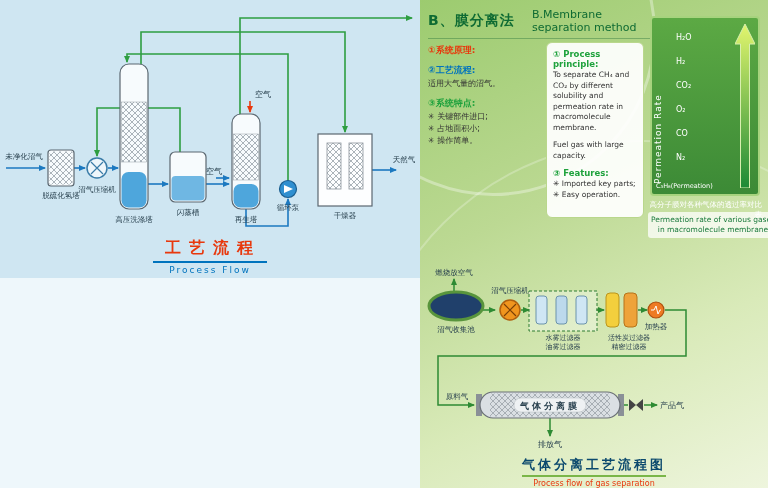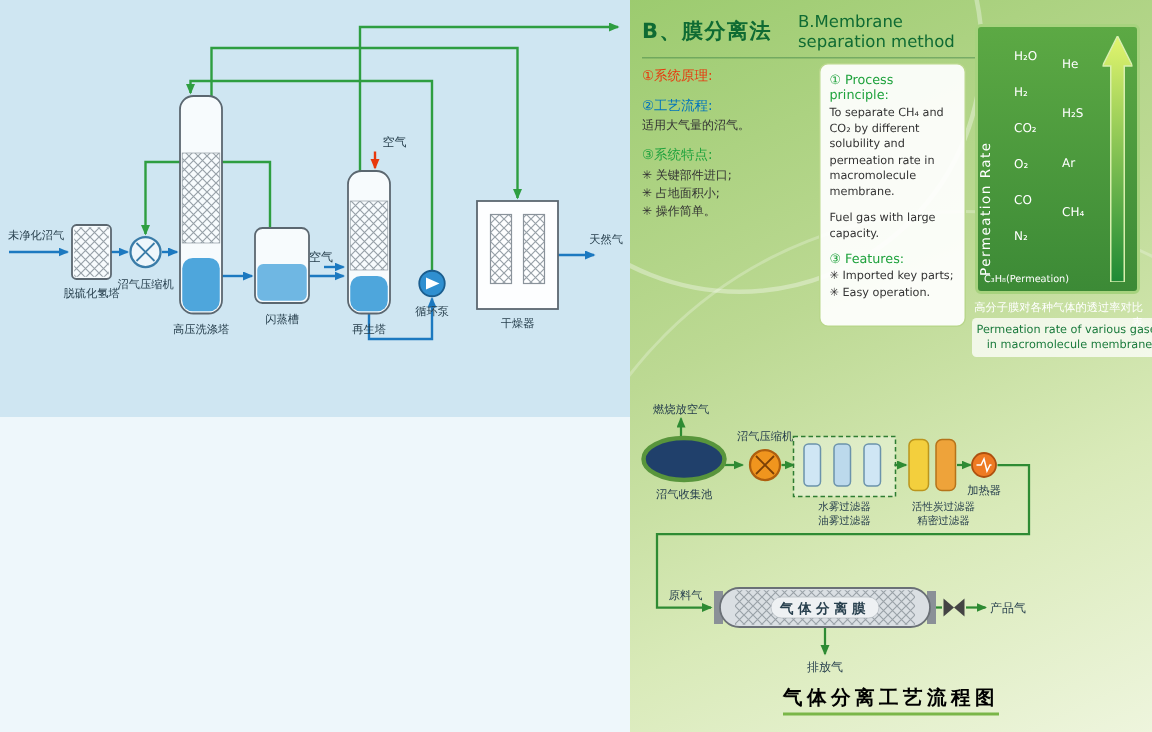--- a/index.html
+++ b/index.html
@@ -11,21 +11,21 @@
   .pf-svg{position:absolute;left:0;top:2px}
   .pf-title{position:absolute;left:0;top:238px;width:420px;text-align:center}
   .pf-title-cn{display:inline-block;color:#e8380d;font-size:16px;font-weight:bold;letter-spacing:8px;border-bottom:2px solid #0073bd;padding:0 6px 2px 12px}
   .pf-title-en{color:#0073bd;font-size:9px;letter-spacing:2px;margin-top:2px}
 
   
   .washing-area{position:absolute;left:0;top:278px;width:420px;height:210px;background:#eef7fb}
 
   
   .item{margin-bottom:7px}
-  .item-label{display:block;font-size:9px;font-weight:normal;margin-bottom:1px}
+  .item-label{display:block;font-size:9px;font-weight:bold;margin-bottom:1px}
   .item-body{font-size:8px;color:#333;line-height:1.45}
   .feat{display:block;font-size:8px;color:#333;line-height:1.55}
   .c1{color:#e8380d}.c2{color:#0073bd}.c3{color:#1fa23d}
   .en .item-label{font-size:8.5px}
   .en .item-body,.en .feat{font-size:7.5px;line-height:1.4}
 
   
   .right-panel{position:absolute;left:420px;top:0;width:348px;height:488px;overflow:hidden;
     background:linear-gradient(155deg,#9ccb6f 0%,#bcd993 40%,#d9eab9 70%,#eef5dd 100%)}
   .right-panel::before{content:"";position:absolute;left:-90px;top:-130px;width:320px;height:320px;border-radius:50%;border:3px solid rgba(255,255,255,.35)}
@@ -43,21 +43,21 @@
   .gas-col1{left:24px}.gas-col1 div{line-height:24px}
   .gas-col2{left:56px}.gas-col2 div{line-height:33px}
   .gas-bottom{position:absolute;left:4px;bottom:4px;width:80px;color:#fff;font-size:6.5px}
   .perm-arrow{position:absolute;right:3px;top:6px}
   .perm-cap-cn{position:absolute;left:648px;top:200px;width:114px;color:#fff;font-size:7.5px;text-align:right;z-index:2}
   .perm-cap-en{position:absolute;left:648px;top:212px;width:130px;background:rgba(255,255,255,.75);border-radius:3px;color:#1a7a3c;font-size:7.5px;line-height:1.3;text-align:center;padding:3px 2px;z-index:2}
 
   
   .sep-svg{position:absolute;left:424px;top:266px;z-index:2}
   .sep-title{position:absolute;left:424px;top:454px;width:340px;text-align:center;z-index:2}
-  .sep-title-cn{display:inline-block;color:#000000;font-size:13px;font-weight:bold;letter-spacing:3px;border-bottom:2px solid #7ab648;padding-bottom:1px}
+  .sep-title-cn{display:inline-block;color:#0c4a6e;font-size:13px;font-weight:bold;letter-spacing:3px;border-bottom:2px solid #7ab648;padding-bottom:1px}
   .sep-title-en{color:#e8380d;font-size:8px;margin-top:2px}
 
   text{fill:#28404e}
 </style>
 </head>
 <body>
 
 <div class="page">
 
   <section class="diagram-area">
@@ -135,20 +135,24 @@
       <text x="134" y="220" font-size="7.5" text-anchor="middle">高压洗涤塔</text>
       <text x="188" y="213" font-size="7.5" text-anchor="middle">闪蒸槽</text>
       <text x="246" y="220" font-size="7.5" text-anchor="middle">再生塔</text>
       <text x="288" y="208" font-size="7.5" text-anchor="middle">循环泵</text>
       <text x="345" y="216" font-size="7.5" text-anchor="middle">干燥器</text>
       <text x="263" y="95" font-size="8" text-anchor="middle" fill="#e8380d">空气</text>
       <text x="214" y="172" font-size="8" text-anchor="middle" fill="#1c79c0">空气</text>
       <text x="404" y="160" font-size="7.5" text-anchor="middle">天然气</text>
     </svg>
 
+    <div class="pf-title">
+      <div class="pf-title-cn">工艺流程</div>
+      <div class="pf-title-en">Process Flow</div>
+    </div>
   </section>
 
   <section class="washing-area">
     
 
     
 
     
 
     
@@ -193,26 +197,20 @@
 
   <div class="perm-box">
     <div class="perm-rate">Permeation Rate</div>
     <div class="gas-col gas-col1">
       <div>H₂O</div>
       <div>H₂</div>
       <div>CO₂</div>
       <div>O₂</div>
       <div>CO</div>
       <div>N₂</div>
-    </div>
-    <div class="gas-col gas-col2">
-      <div>He</div>
-      <div>H₂S</div>
-      <div>Ar</div>
-      <div>CH₄</div>
     </div>
     <div class="gas-bottom">C₃H₈(Permeation)</div>
     <svg class="perm-arrow" width="20" height="164" viewBox="0 0 20 164">
       <defs>
         <linearGradient id="agrad" x1="0" y1="0" x2="0" y2="1">
           <stop offset="0" stop-color="#e2f56e"></stop>
             <stop offset="1" stop-color="#1e8a35"></stop>
         </linearGradient>
       </defs>
       <polygon points="10,0 20,20 14.5,20 14.5,164 5.5,164 5.5,20 0,20" fill="url(#agrad)" stroke="#d8efae" stroke-width="1"></polygon>
@@ -285,15 +283,16 @@
     <text x="205" y="83" font-size="7" text-anchor="middle">精密过滤器</text>
     <text x="232" y="63" font-size="7.5" text-anchor="middle">加热器</text>
     <text x="33" y="133" font-size="7.5" text-anchor="middle">原料气</text>
     <text x="126" y="142.5" font-size="9" font-weight="bold" letter-spacing="3" text-anchor="middle" fill="#1d2a33">气体分离膜</text>
     <text x="248" y="142" font-size="8" text-anchor="middle">产品气</text>
     <text x="126" y="181" font-size="8" text-anchor="middle">排放气</text>
   </svg>
 
   <div class="sep-title">
     <div class="sep-title-cn">气体分离工艺流程图</div>
+    <div class="sep-title-en">Process flow of gas separation</div>
   </div>
 
 </div>
 
 </body></html>

